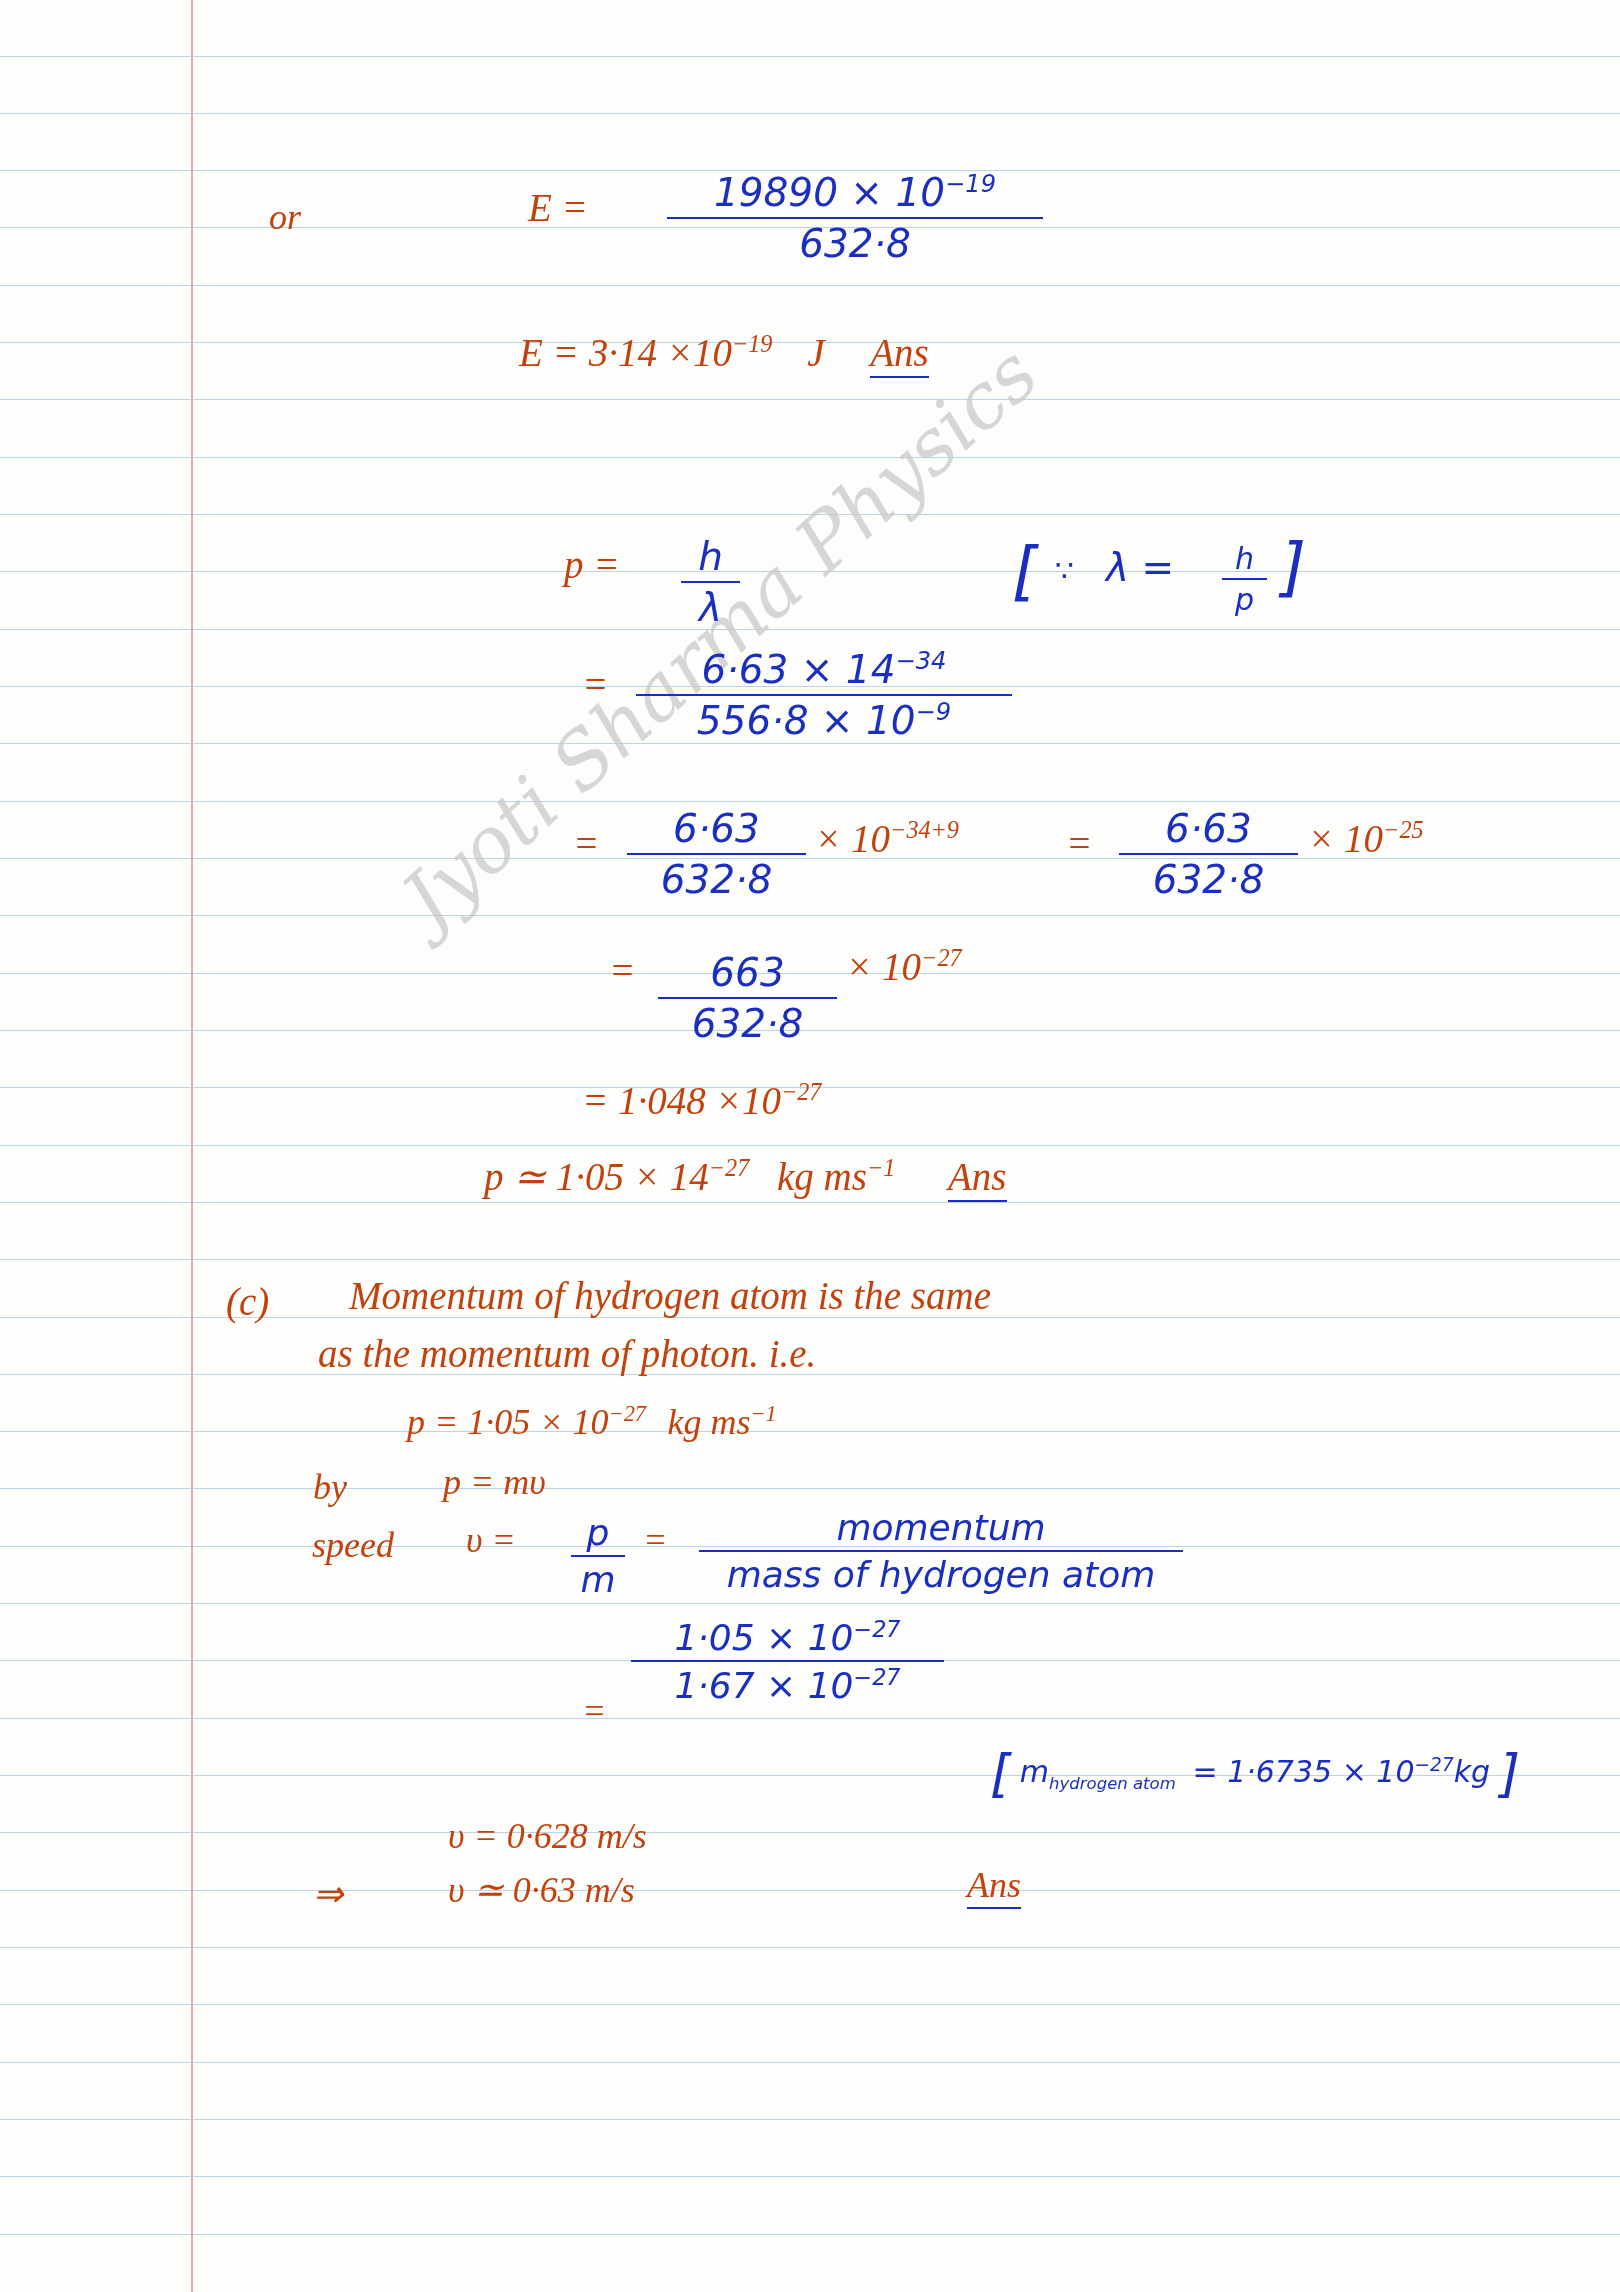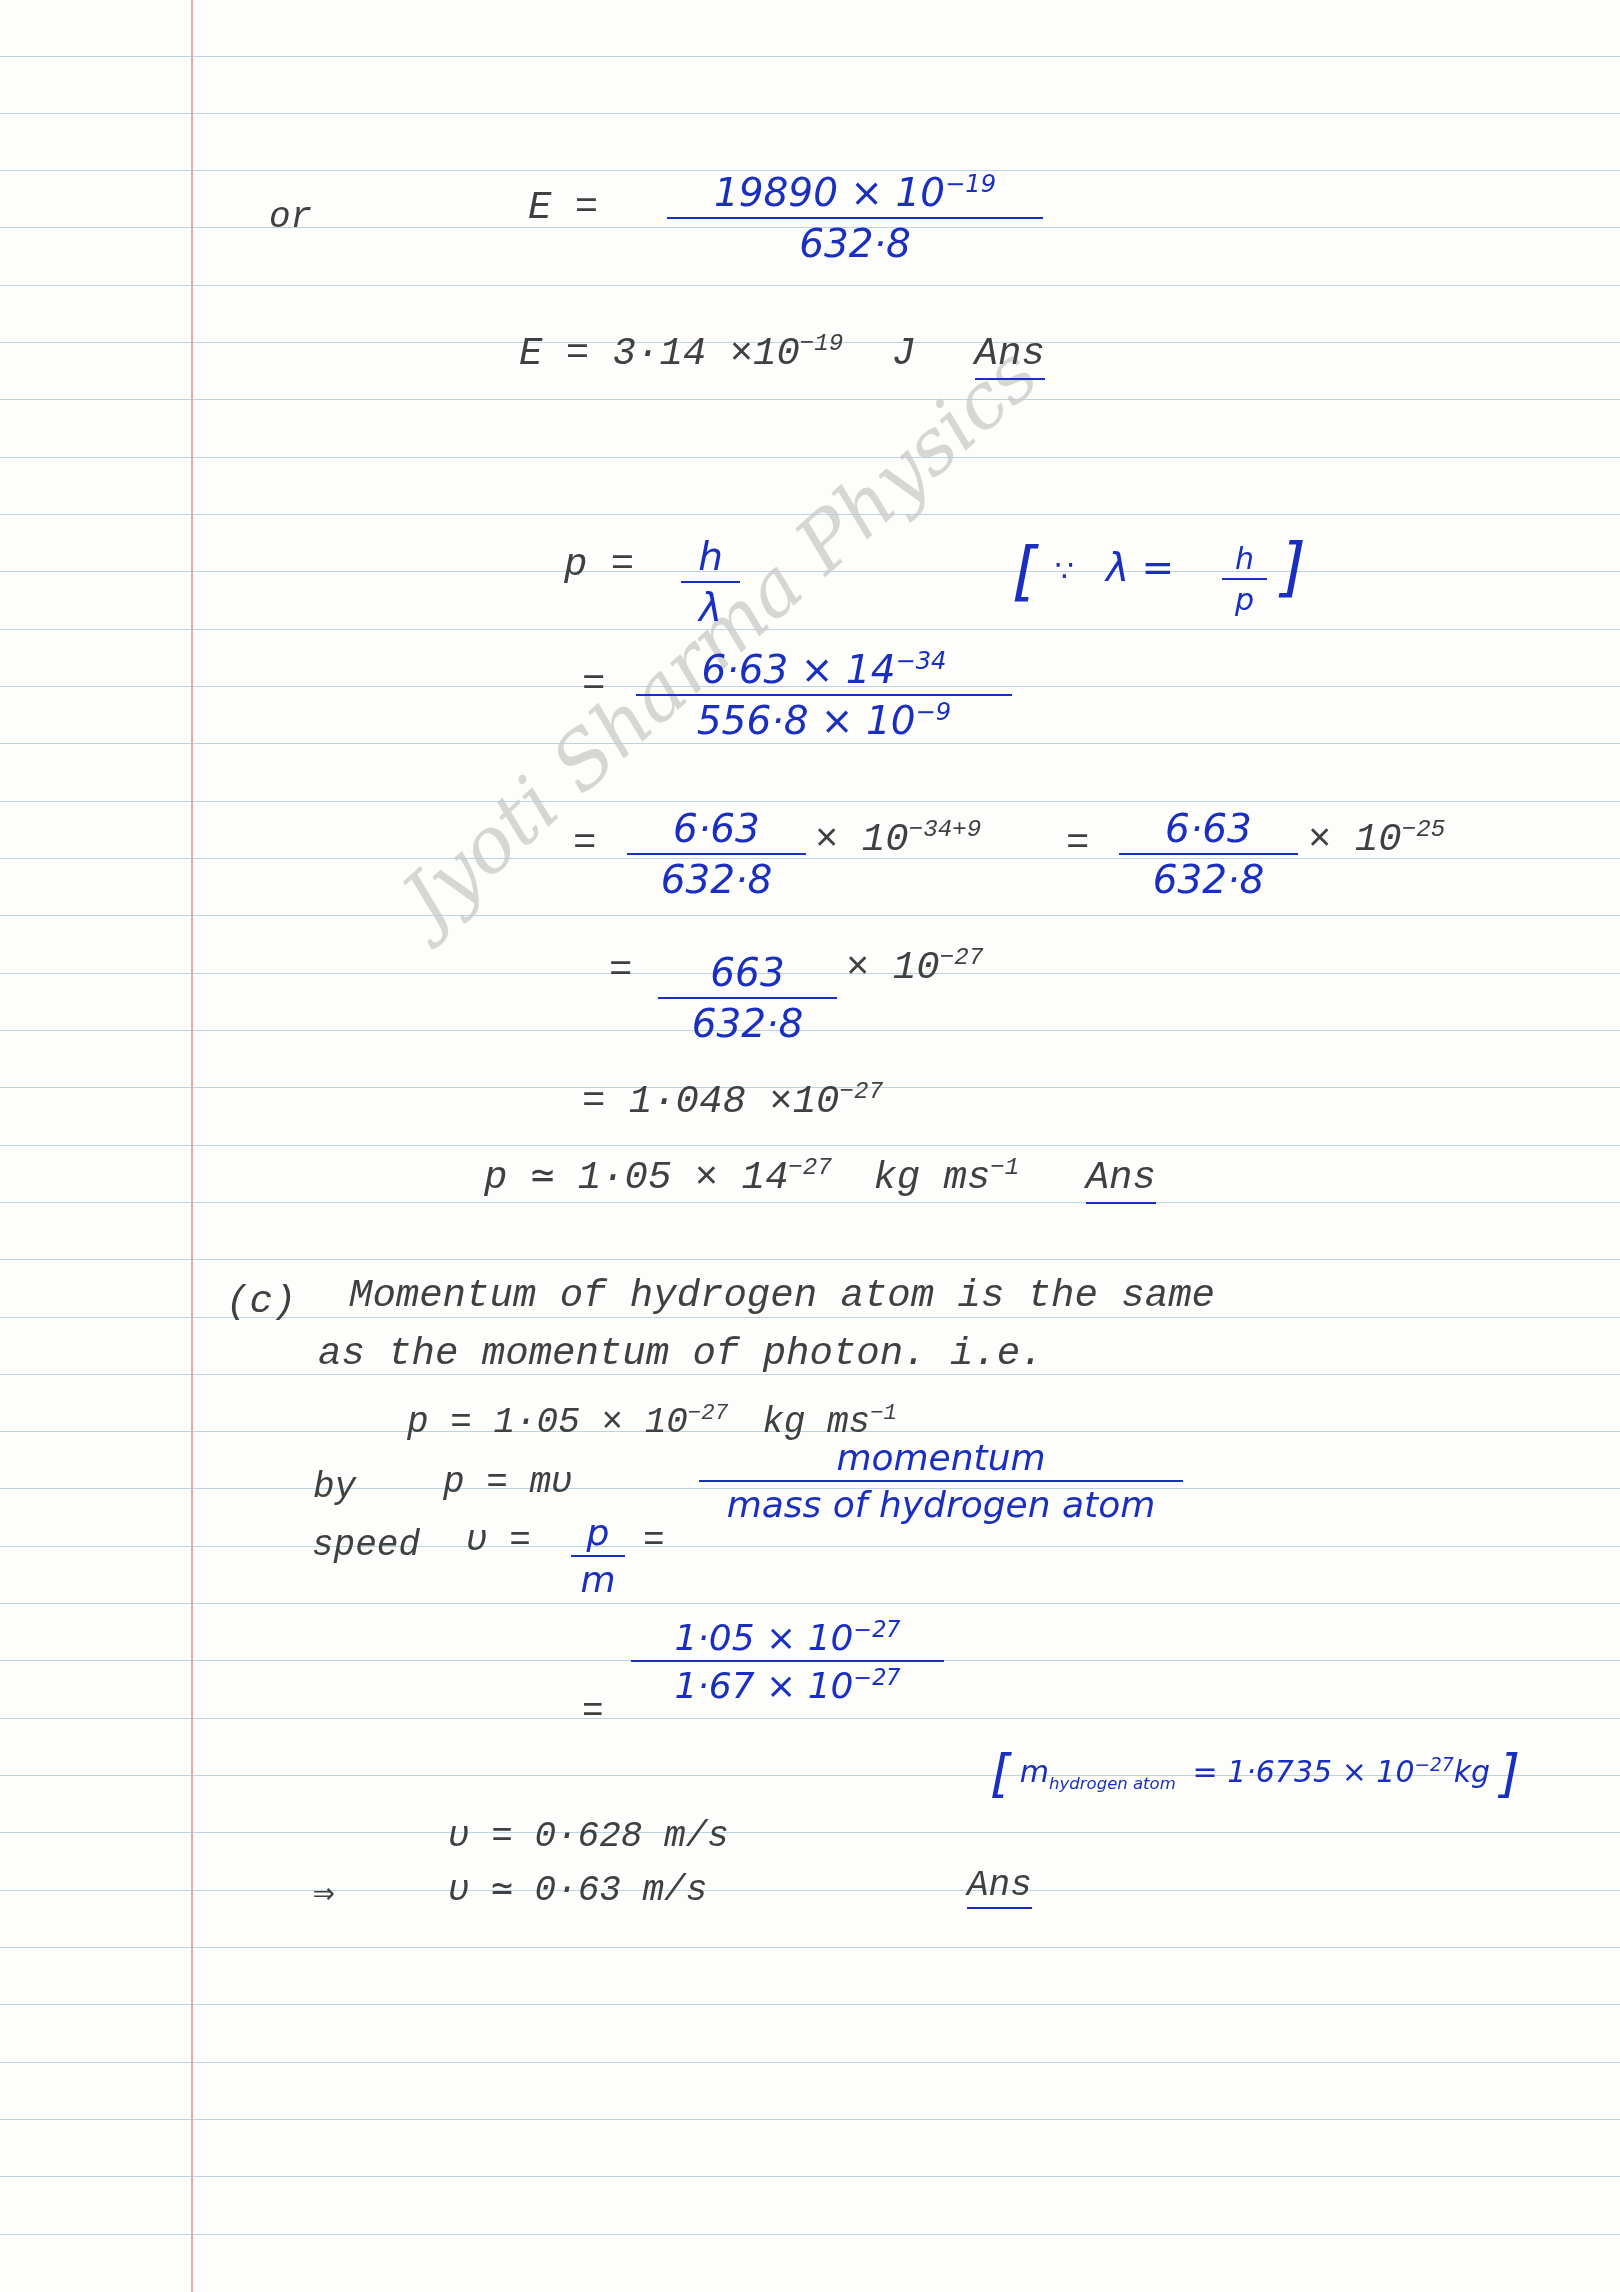--- a/index.html
+++ b/index.html
@@ -33,22 +33,22 @@
   .margin-line {
     position: absolute;
     top: 0;
     bottom: 0;
     width: 1.8px;
     background: #e7a9a9;
   }
   
   .hw {
     position: absolute;
-    color: #404040;
-    font-family: Liberation Mono, monospace;
+    color: #c2410c;
+    font-family: Liberation Serif, serif;
     font-style: italic;
     white-space: nowrap;
     line-height: 1.05;
   }
   .s44 { font-size: 39px; }
   .s40 { font-size: 36px; }
   .s34 { font-size: 30px; }
   sup.exp {
     font-size: 0.62em;
     vertical-align: super;
@@ -246,21 +246,21 @@
   <div class="hw s40" style="left:443px; top:1464px;">p =  mυ</div>
 
   <div class="hw s40" style="left:312px; top:1527px;">speed</div>
   <div class="hw s40" style="left:466px; top:1522px;">υ  =</div>
   <div class="frac s40" style="left:571px; top:1512px; width:54px;">
     <span class="num">p</span>
     <span class="bar"></span>
     <span class="den">m</span>
   </div>
   <div class="hw s40" style="left:643px; top:1522px;">=</div>
-  <div class="frac s40" style="left:699px; top:1437px; width:484px;">
+  <div class="frac s40" style="left:699px; top:1507px; width:484px;">
     <span class="num">momentum</span>
     <span class="bar"></span>
     <span class="den">mass of hydrogen atom</span>
   </div>
 
   <div class="hw s40" style="left:582px; top:1693px;">=</div>
   <div class="frac s40" style="left:631px; top:1616px; width:313px;text-align:center;">
     <span class="num"><span>1·05 × 10</span><sup class="exp">−27</sup></span>
     <span class="bar"></span>
     <span class="den"><span>1·67 × 10</span><sup class="exp">−27</sup></span>

